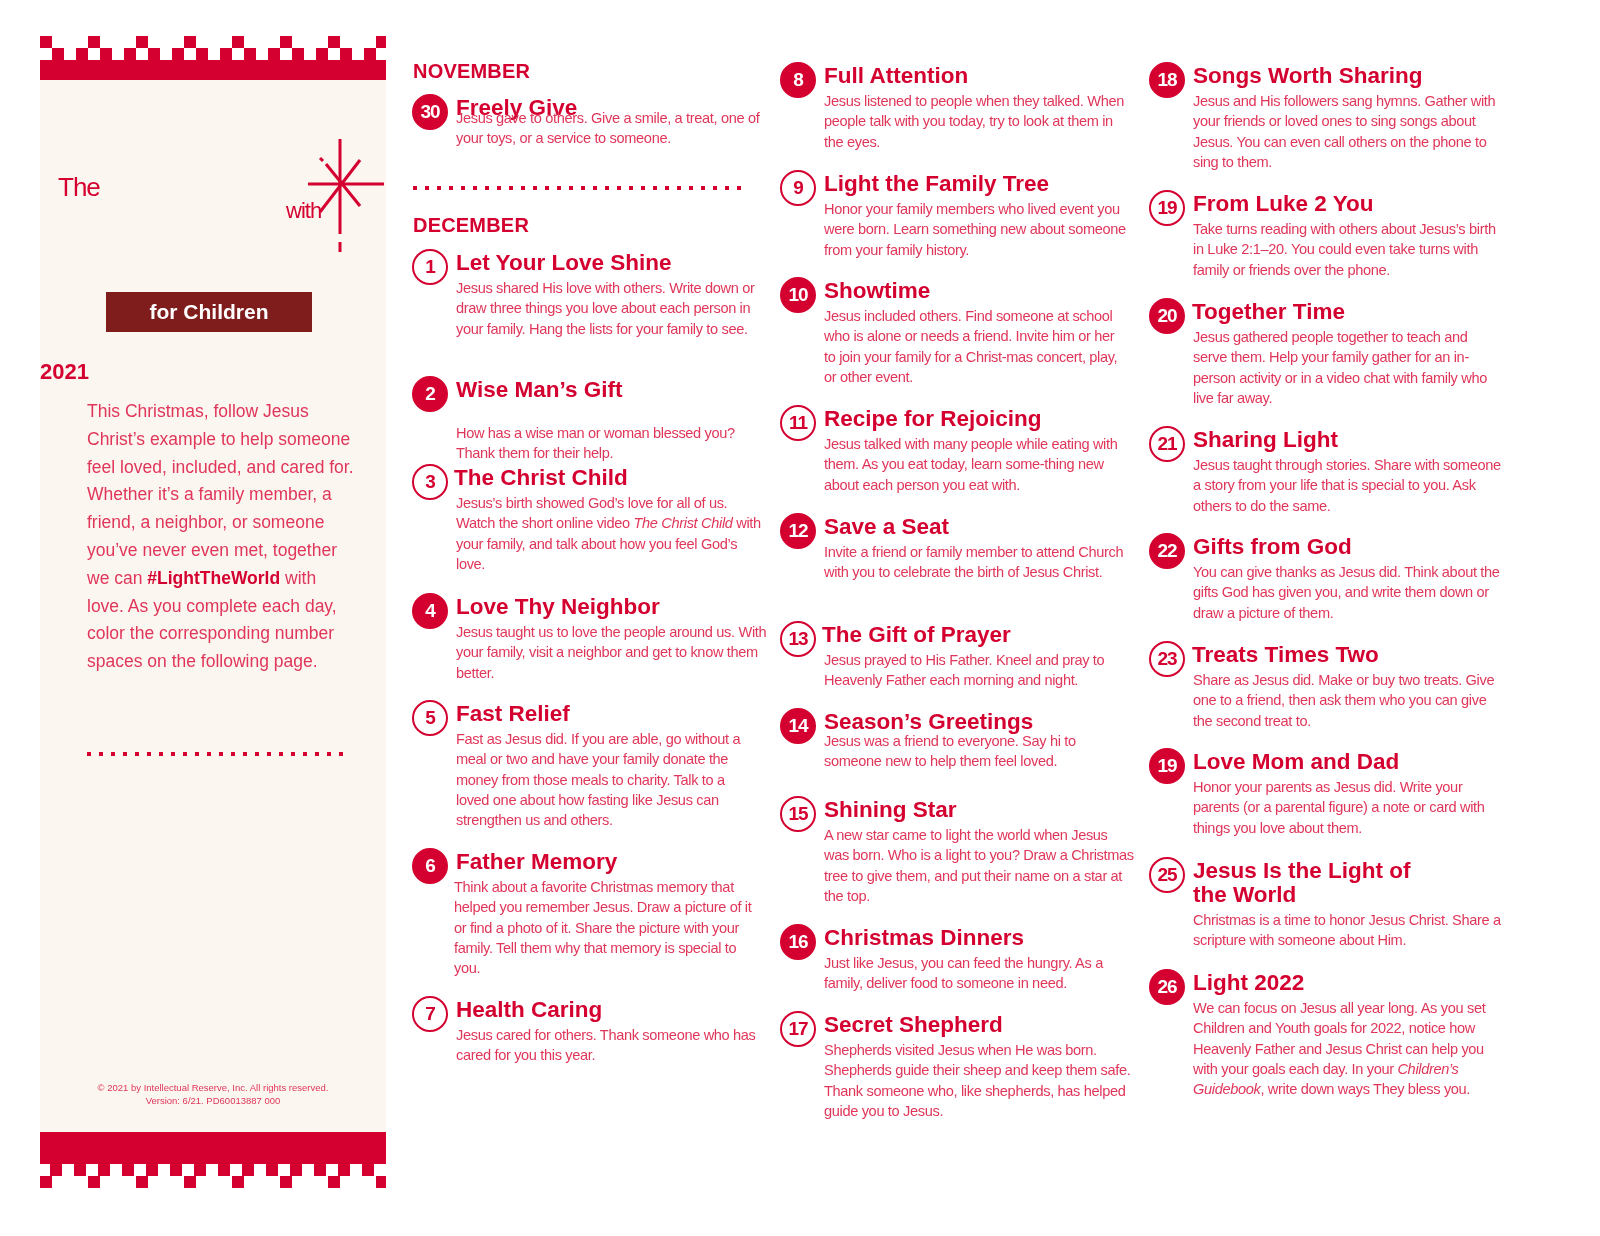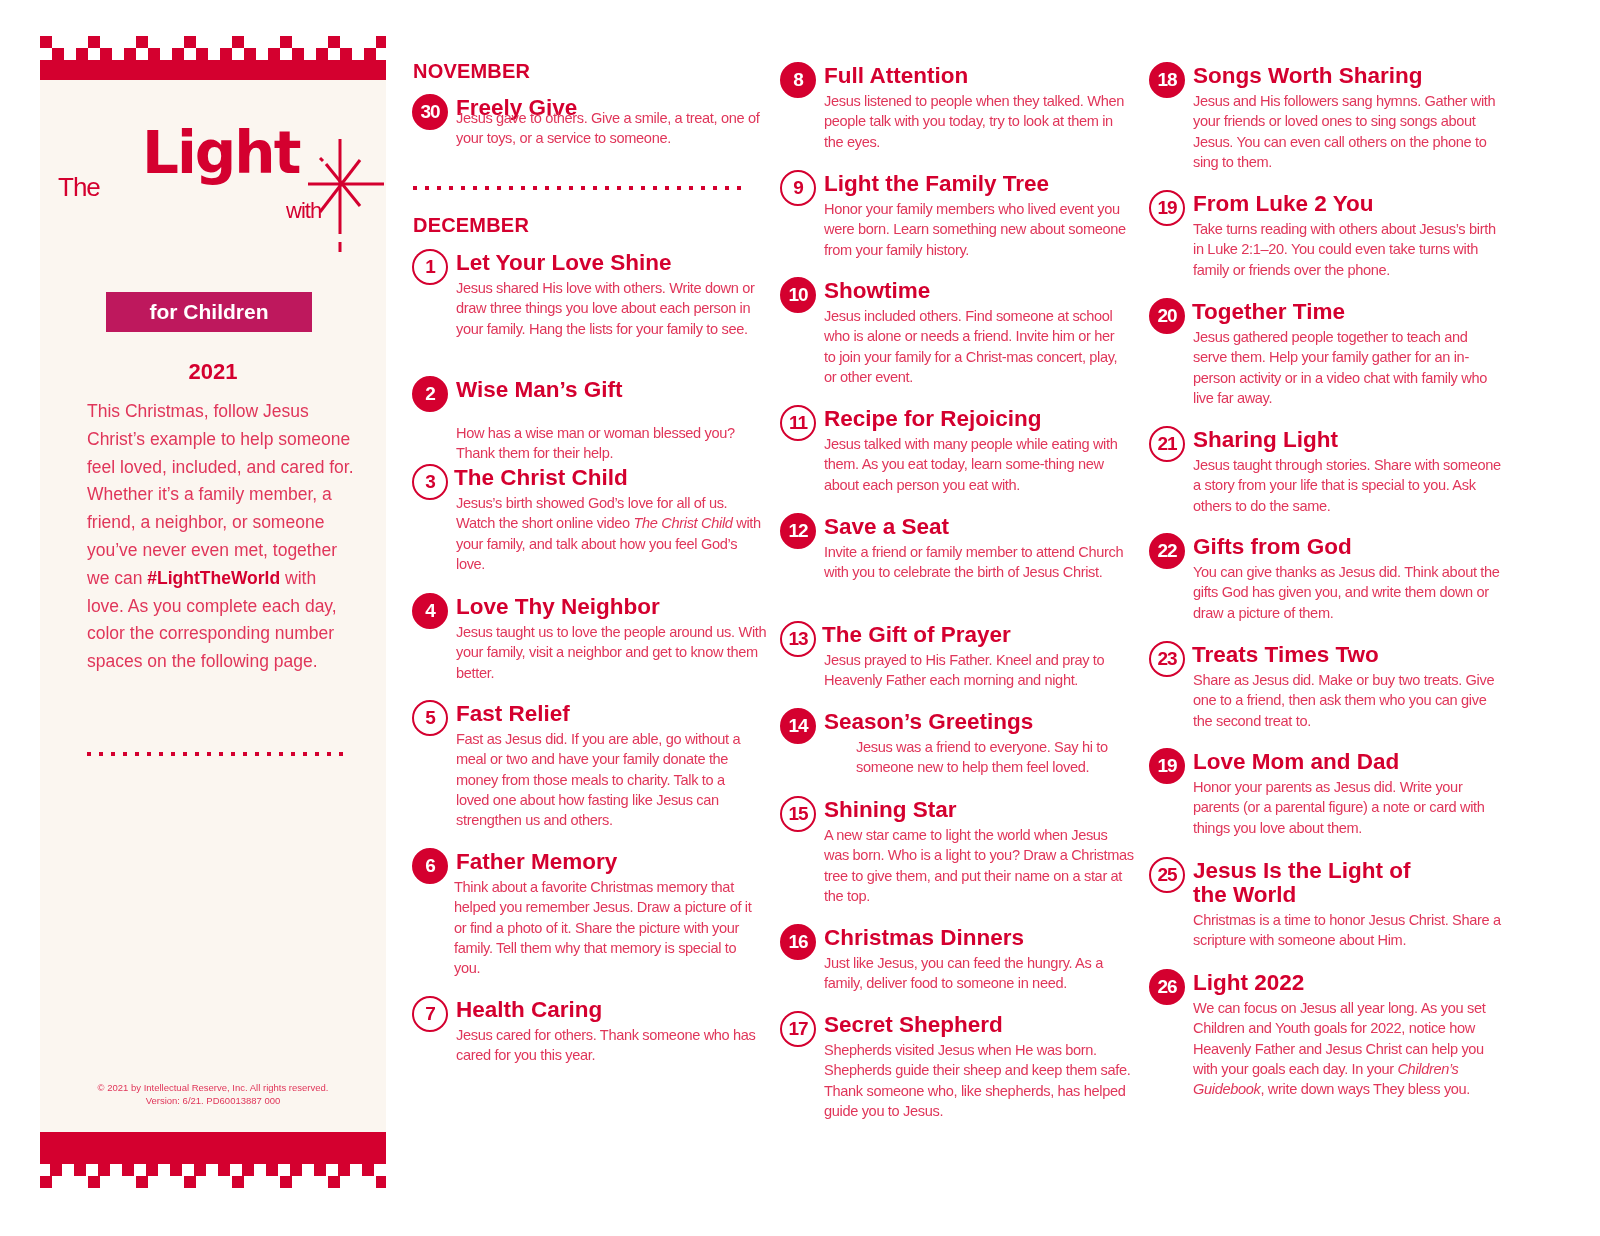--- a/index.html
+++ b/index.html
@@ -15,22 +15,22 @@
   .top-row2 { background: repeating-linear-gradient(90deg, transparent 0 12px, #d4002f 12px 24px, transparent 24px 36px, #d4002f 36px 48px); }
 
   .logo { position: absolute; left: 18px; top: 88px; width: 320px; height: 150px; }
   .logo .light { position: absolute; left: 84px; top: 0; font-size: 58px; font-weight: 900; letter-spacing: -2px; line-height: 58px; font-family: "DejaVu Sans", sans-serif; }
   .logo .the { position: absolute; left: 0; top: 50px; font-size: 26px; line-height: 26px; letter-spacing: -1px; }
   .logo .world { position: absolute; left: 46px; top: 42px; font-size: 58px; font-weight: 900; letter-spacing: -3px; line-height: 58px; font-family: "DejaVu Sans", sans-serif; }
   .logo .with { position: absolute; left: 228px; top: 76px; font-size: 22px; line-height: 22px; letter-spacing: -1px; }
   .logo .love { position: absolute; left: 100px; top: 88px; font-size: 58px; font-weight: 900; letter-spacing: -2px; line-height: 58px; font-family: "DejaVu Sans", sans-serif; }
   .logo .star { position: absolute; left: 230px; top: 10px; width: 100px; height: 120px; }
 
-  .for-children { position: absolute; left: 66px; top: 256px; width: 206px; height: 40px; background: #be185d; color: #fff; font-weight: bold; font-size: 21px; text-align: center; line-height: 40px; }
-  .year { position: absolute; left: 0; top: 323px; width: 346px; text-align: center; font-weight: bold; font-size: 22px; }
+  .for-children { position: absolute; left: 66px; top: 256px; width: 206px; height: 40px; background: #7f1d1d; color: #fff; font-weight: bold; font-size: 21px; text-align: center; line-height: 40px; }
+  .year { position: absolute; left: 0; top: 323px; width: 346px; font-weight: bold; font-size: 22px; }
   .intro { position: absolute; left: 47px; top: 362px; width: 270px; font-size: 17.5px; line-height: 27.8px; color: #e0365a; }
   .intro b { font-weight: bold; color: #d4002f; }
   .dots { height: 4px; background: repeating-linear-gradient(90deg, #d4002f 0 4px, transparent 4px 12px); }
   .sidebar .dots { position: absolute; left: 47px; top: 716px; width: 256px; }
 
   .church-logo { position: absolute; left: 120px; top: 800px; width: 106px; height: 206px; border: 1.5px solid #d4002f; border-radius: 53px 53px 0 0; }
   .church-logo .figure { position: absolute; left: 0; top: 14px; width: 103px; height: 140px; }
   .church-logo .name { position: absolute; left: 0; bottom: 0; width: 103px; height: 50px; border-top: 1.5px solid #d4002f; text-align: center; font-family: "Liberation Serif", serif; padding-top: 6px; }
   .church-logo .n1 { font-size: 9.5px; line-height: 11px; display: block; }
   .church-logo .n2 { font-size: 12px; line-height: 13px; display: block; }
@@ -51,21 +51,20 @@
 
 <div class="sidebar">
   <div class="checker" style="top:0">
     <div class="row top-row1"></div>
     <div class="row top-row2"></div>
     <div class="solid" style="height:20px"></div>
   </div>
   <div class="sidebar-bg"></div>
 
   <div class="logo">
-    <span class="light">Light</span>
     <span class="the">The</span>
     <span class="with">with</span>
     <svg class="star" viewBox="0 0 100 120">
       <g stroke="#d4002f" stroke-width="3" fill="none">
         <line x1="52" y1="5" x2="52" y2="100"></line>
         <line x1="52" y1="108" x2="52" y2="118"></line>
         <line x1="20" y1="50" x2="96" y2="50"></line>
         <line x1="100" y1="50" x2="104" y2="50"></line>
         <line x1="38" y1="30" x2="72" y2="72"></line>
         <line x1="32" y1="24" x2="35" y2="27"></line>
@@ -178,21 +177,21 @@
 
 <div class="item" style="left:780px; top:621px;">
   <div class="num">13</div>
   <div class="title" style="left:42px;">The Gift of Prayer</div>
   <div class="desc" style="top:29px; width:305px;">Jesus prayed to His Father. Kneel and pray to Heavenly Father each morning and night.</div>
 </div>
 
 <div class="item" style="left:780px; top:708px;">
   <div class="num filled">14</div>
   <div class="title">Season’s Greetings</div>
-  <div class="desc" style="top:29px; width:290px;margin-left:32px;">Jesus was a friend to everyone. Say hi to someone new to help them feel loved.</div>
+  <div class="desc" style="top:23px; width:290px;">Jesus was a friend to everyone. Say hi to someone new to help them feel loved.</div>
 </div>
 
 <div class="item" style="left:780px; top:796px;">
   <div class="num">15</div>
   <div class="title">Shining Star</div>
   <div class="desc" style="top:29px; width:310px;">A new star came to light the world when Jesus was born. Who is a light to you? Draw a Christmas tree to give them, and put their name on a star at the top.</div>
 </div>
 
 <div class="item" style="left:780px; top:924px;">
   <div class="num filled">16</div>

